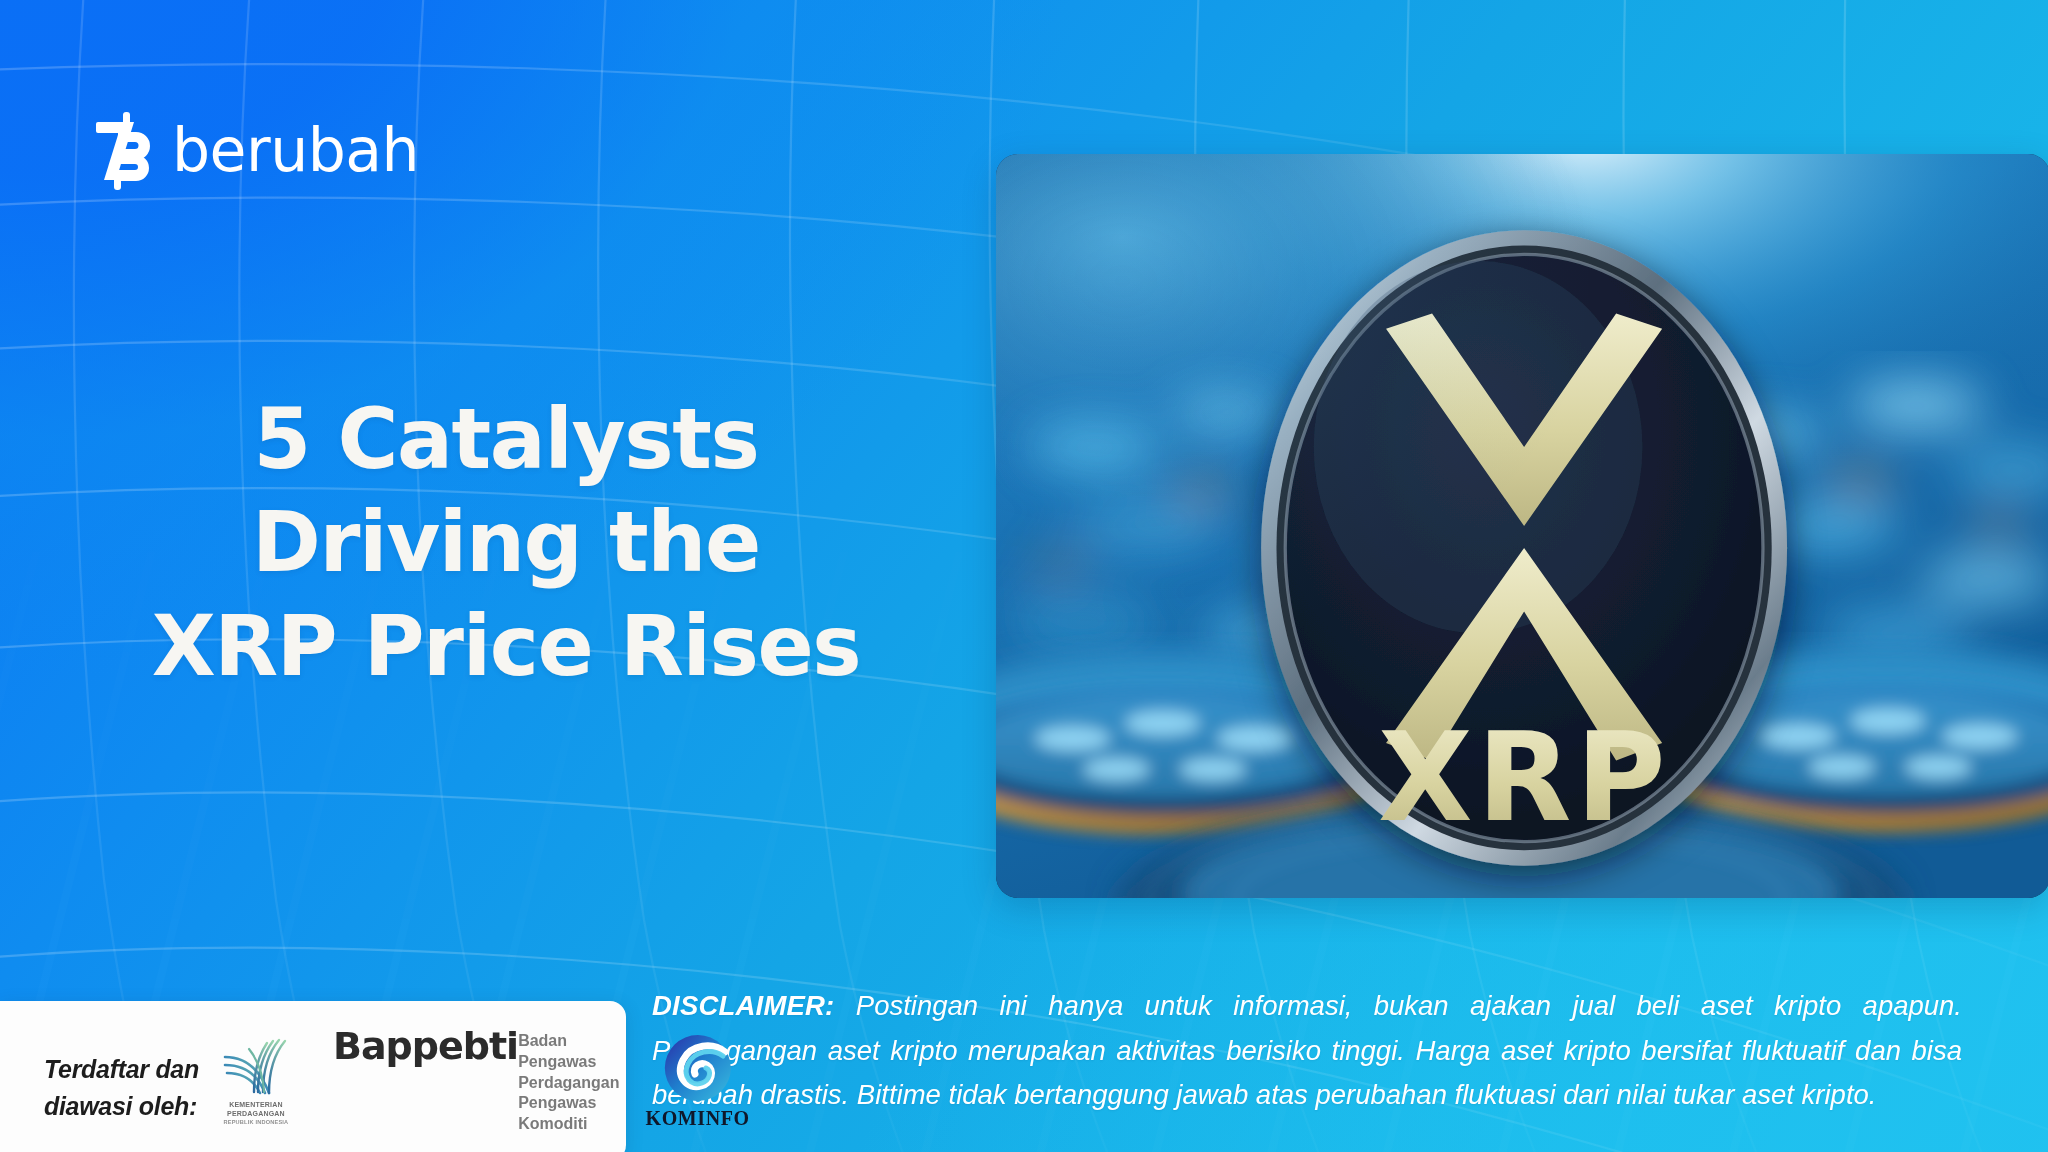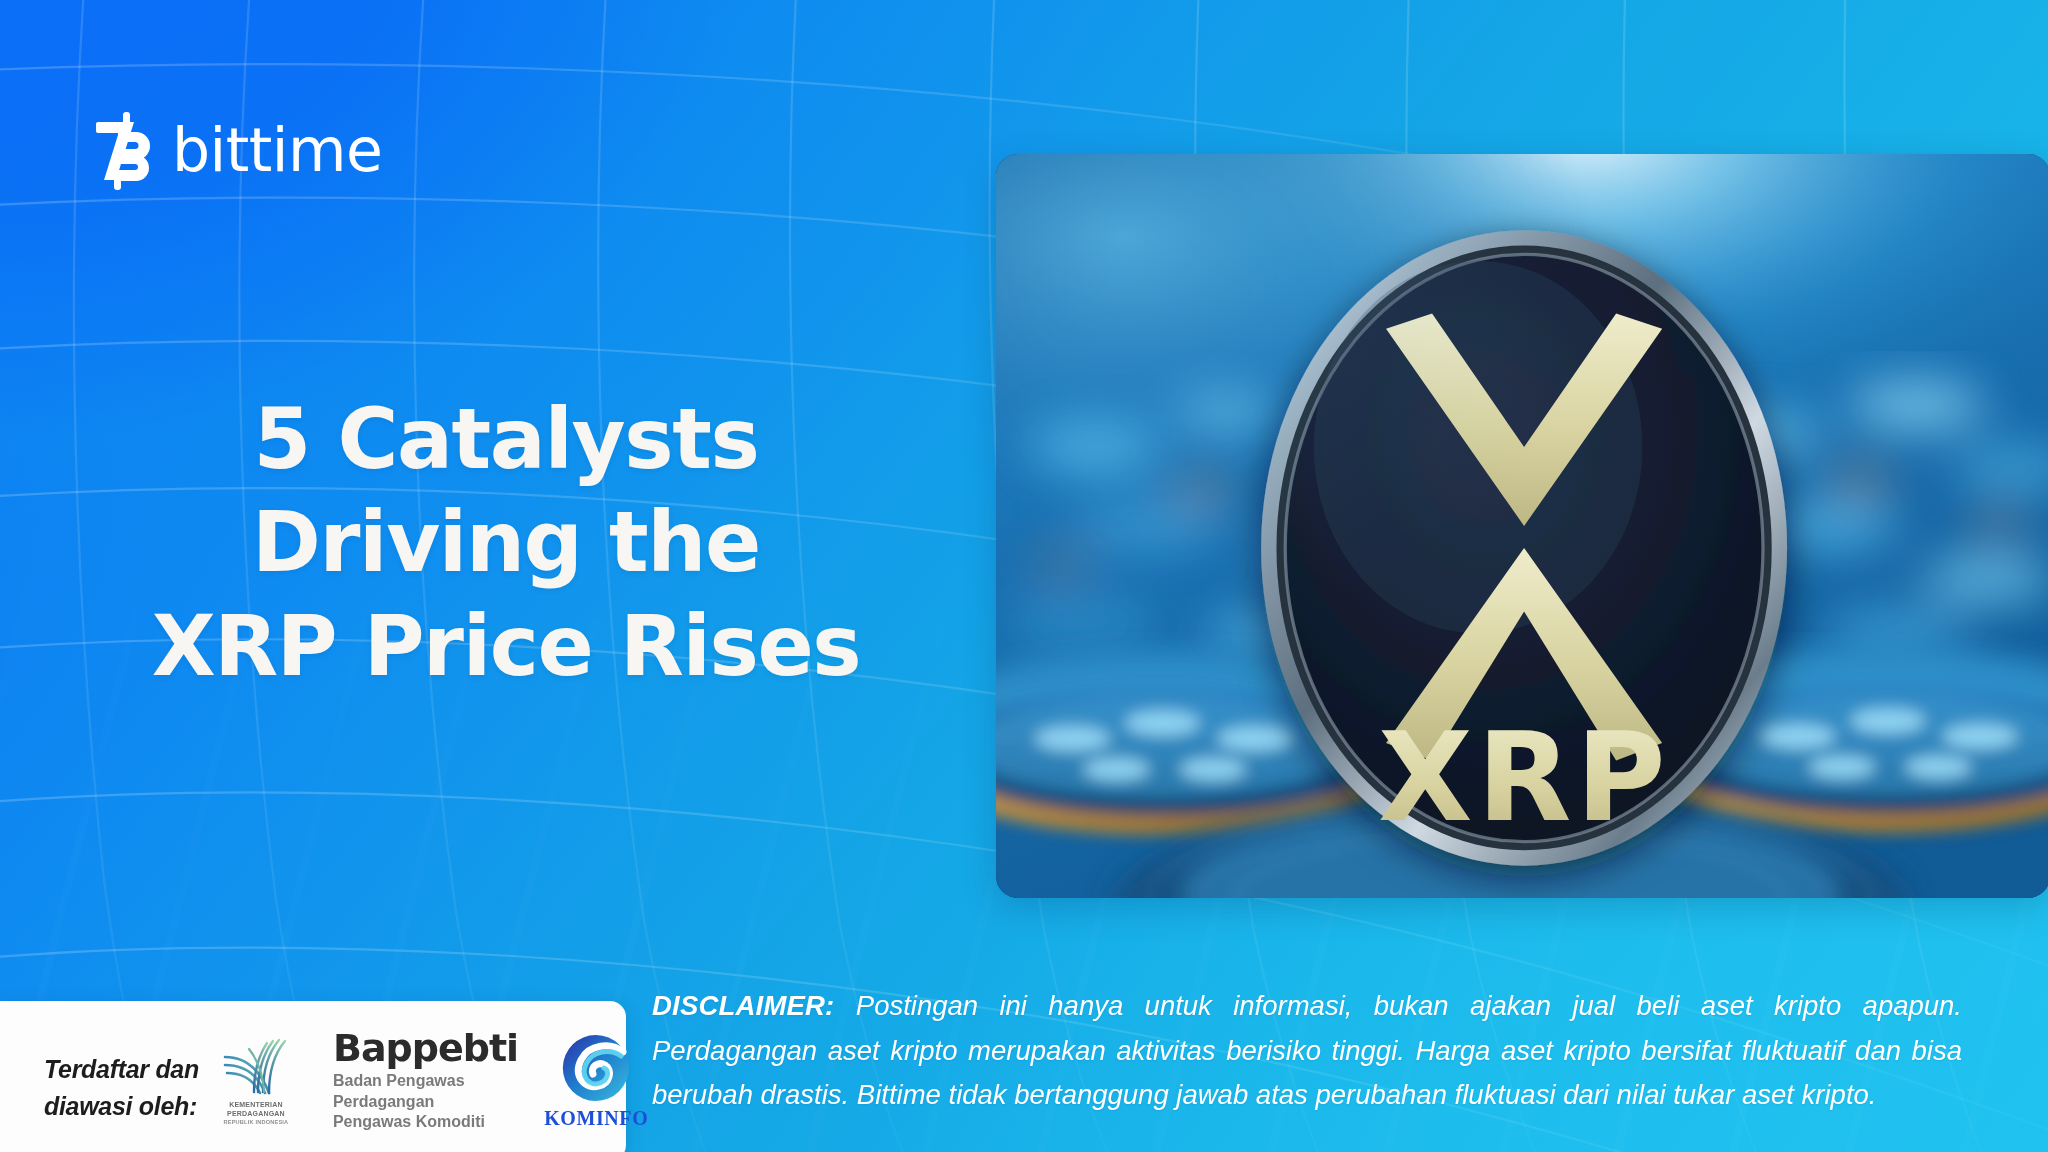--- a/index.html
+++ b/index.html
@@ -108,34 +108,34 @@
   }
   .kemendag{ display:flex; flex-direction:column; align-items:center; width:106px; }
   .kemendag svg{ width:74px; height:62px; display:block; }
   .kemendag .tiny{
     margin-top:4px; width:100%;
     font-size:7px; line-height:1.28; text-align:center;
     color:#6d6d6d; font-weight:bold; letter-spacing:.2px;
     font-family:"Liberation Sans", sans-serif;
   }
   .vdiv{ width:2px; height:86px; background:#d4d4d4; }
-  .bappebti{ display:flex; flex-direction:column; }
+  .bappebti{ display:flex; flex-direction:row; }
   .bappebti .bname{
     color:#2b2b2b; font-family:"DejaVu Sans", sans-serif;
     font-weight:bold; font-size:38px; line-height:1; letter-spacing:-1px;
   }
   .bappebti .bsub{
     margin-top:4px; color:#7a7a7a;
     font-size:16px; line-height:1.3; font-weight:bold;
     font-family:"Liberation Sans", sans-serif;
   }
   .kominfo{ display:flex; flex-direction:column; align-items:center; margin-left:6px; }
   .kominfo svg{ width:86px; height:74px; display:block; }
   .kominfo .kname{
-    margin-top:1px; color:#1d4ed8;
+    margin-top:1px; color:#0f172a;
     font-family:"Liberation Serif", serif; font-weight:bold;
     font-size:20px; letter-spacing:.6px;
   }
 </style>
 </head>
 <body>
 
 <div id="poster">
 
   <div class="mesh">
@@ -183,21 +183,21 @@
         <g fill="#ffffff">
           <rect x="4" y="14" width="34" height="11" rx="2"></rect>
           <path d="M30 14 L42 14 L24 72 L12 72 Z"></path>
           <path d="M26 24 h18 a14 14 0 0 1 0 28 h-18 v-11 h17 a3.5 3.5 0 0 0 0 -7 h-17 z"></path>
           <path d="M24 47 h20 a13 13 0 0 1 0 26 h-20 v-11 h19 a3 3 0 0 0 0 -6 h-19 z"></path>
           <rect x="31" y="4" width="7" height="14" rx="3"></rect>
           <rect x="22" y="68" width="7" height="14" rx="3"></rect>
         </g>
       </svg>
     </span>
-    <span class="logo-word">bittime</span>
+    <span class="logo-word">berubah</span>
   </div>
 
   <h1 class="headline">
     <span class="ln">5 Catalysts</span>
     <span class="ln">Driving the</span>
     <span class="ln">XRP Price Rises</span>
   </h1>
 
   <div class="coin-card">
     <svg viewBox="0 0 962 744" preserveAspectRatio="xMidYMid slice" aria-hidden="true">

